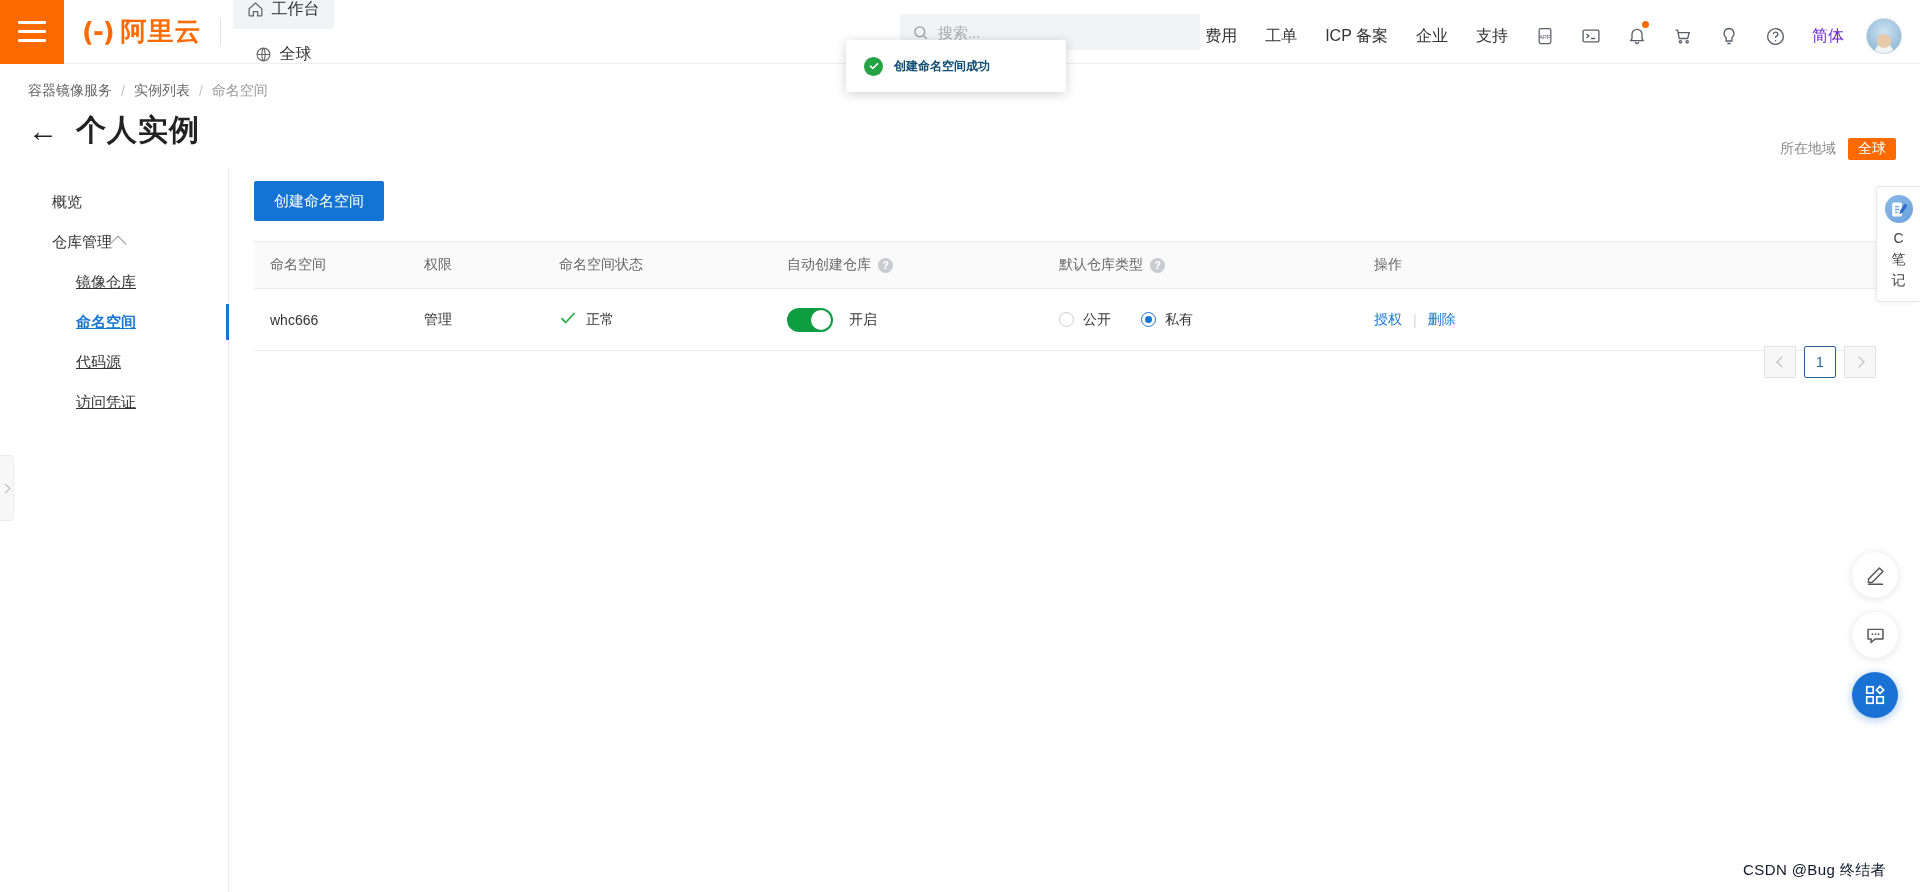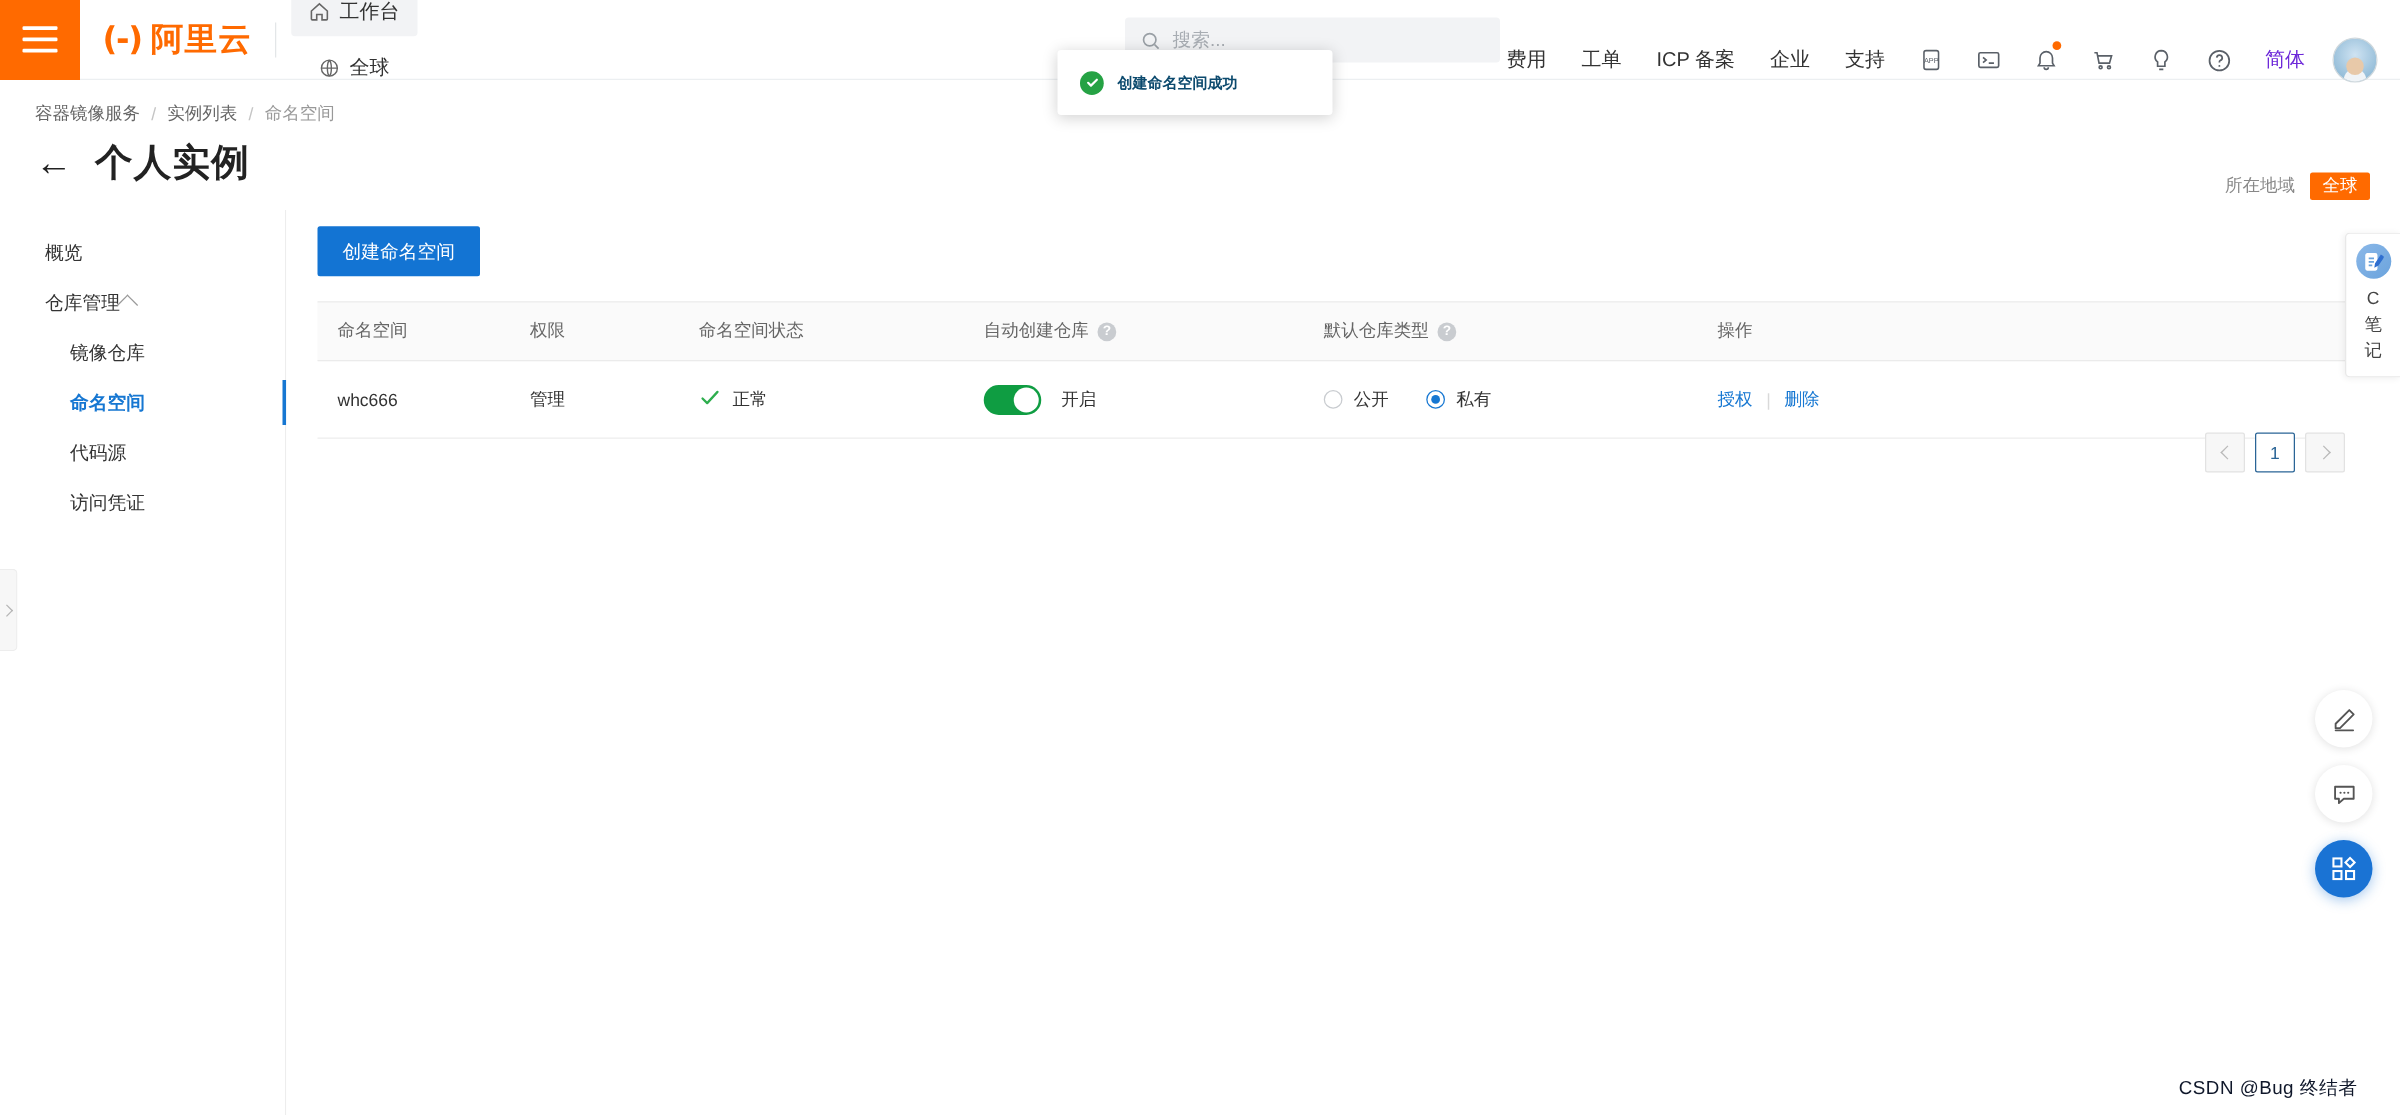--- a/index.html
+++ b/index.html
@@ -45,21 +45,21 @@
     padding: 0 12px; gap: 9px; cursor: text;
   }
   .search-box .sicon { color: #9aa0a6; display: flex; }
   .search-box input {
     border: none; outline: none; background: transparent; font-size: 15px;
     color: #555; width: 100%; font-family: "Liberation Sans", sans-serif;
   }
   .search-box input::placeholder { color: #a8adb3; }
 
   .header-right {
-    position: absolute; right: 18px; top: 16px; height: 64px;
+    position: absolute; right: 18px; top: 4px; height: 64px;
     display: flex; align-items: center; gap: 0;
   }
   .hr-link {
     font-size: 16px; color: #333; padding: 0 14px; cursor: pointer; white-space: nowrap;
   }
   .hr-icon {
     width: 46px; height: 64px; display: flex; align-items: center; justify-content: center;
     color: #5a6068; cursor: pointer; position: relative;
   }
   .hr-dot {
@@ -113,24 +113,24 @@
     background: #ff6a00; color: #fff; font-size: 14px; padding: 2px 10px; border-radius: 2px;
   }
 
   
   .sidebar {
     position: absolute; left: 0; top: 168px; width: 229px; height: 724px;
     background: #fff; border-right: 1px solid #ededed; padding-top: 14px;
   }
   .side-item {
     height: 40px; display: flex; align-items: center; font-size: 15px;
-    color: #333; padding-left: 36px; cursor: pointer; position: relative;
+    color: #333; padding-left: 52px; cursor: pointer; position: relative;
   }
   .side-item.group { justify-content: flex-start; padding-right: 22px; }
-  .side-item.sub { padding-left: 56px; }
+  .side-item.sub { padding-left: 76px; text-decoration: underline; }
   .side-item.active { color: #1677d2; font-weight: bold; }
   .side-item.active::after {
     content: ""; position: absolute; right: -1px; top: 2px; width: 3px; height: 36px; background: #1677d2;
   }
   .chevron-up {
     width: 12px; height: 12px; border-left: 1.6px solid #999; border-top: 1.6px solid #999;
     transform: rotate(45deg); margin-top: 4px;
   }
   .sidebar-handle {
     position: absolute; left: 0; top: 455px; width: 14px; height: 66px;

